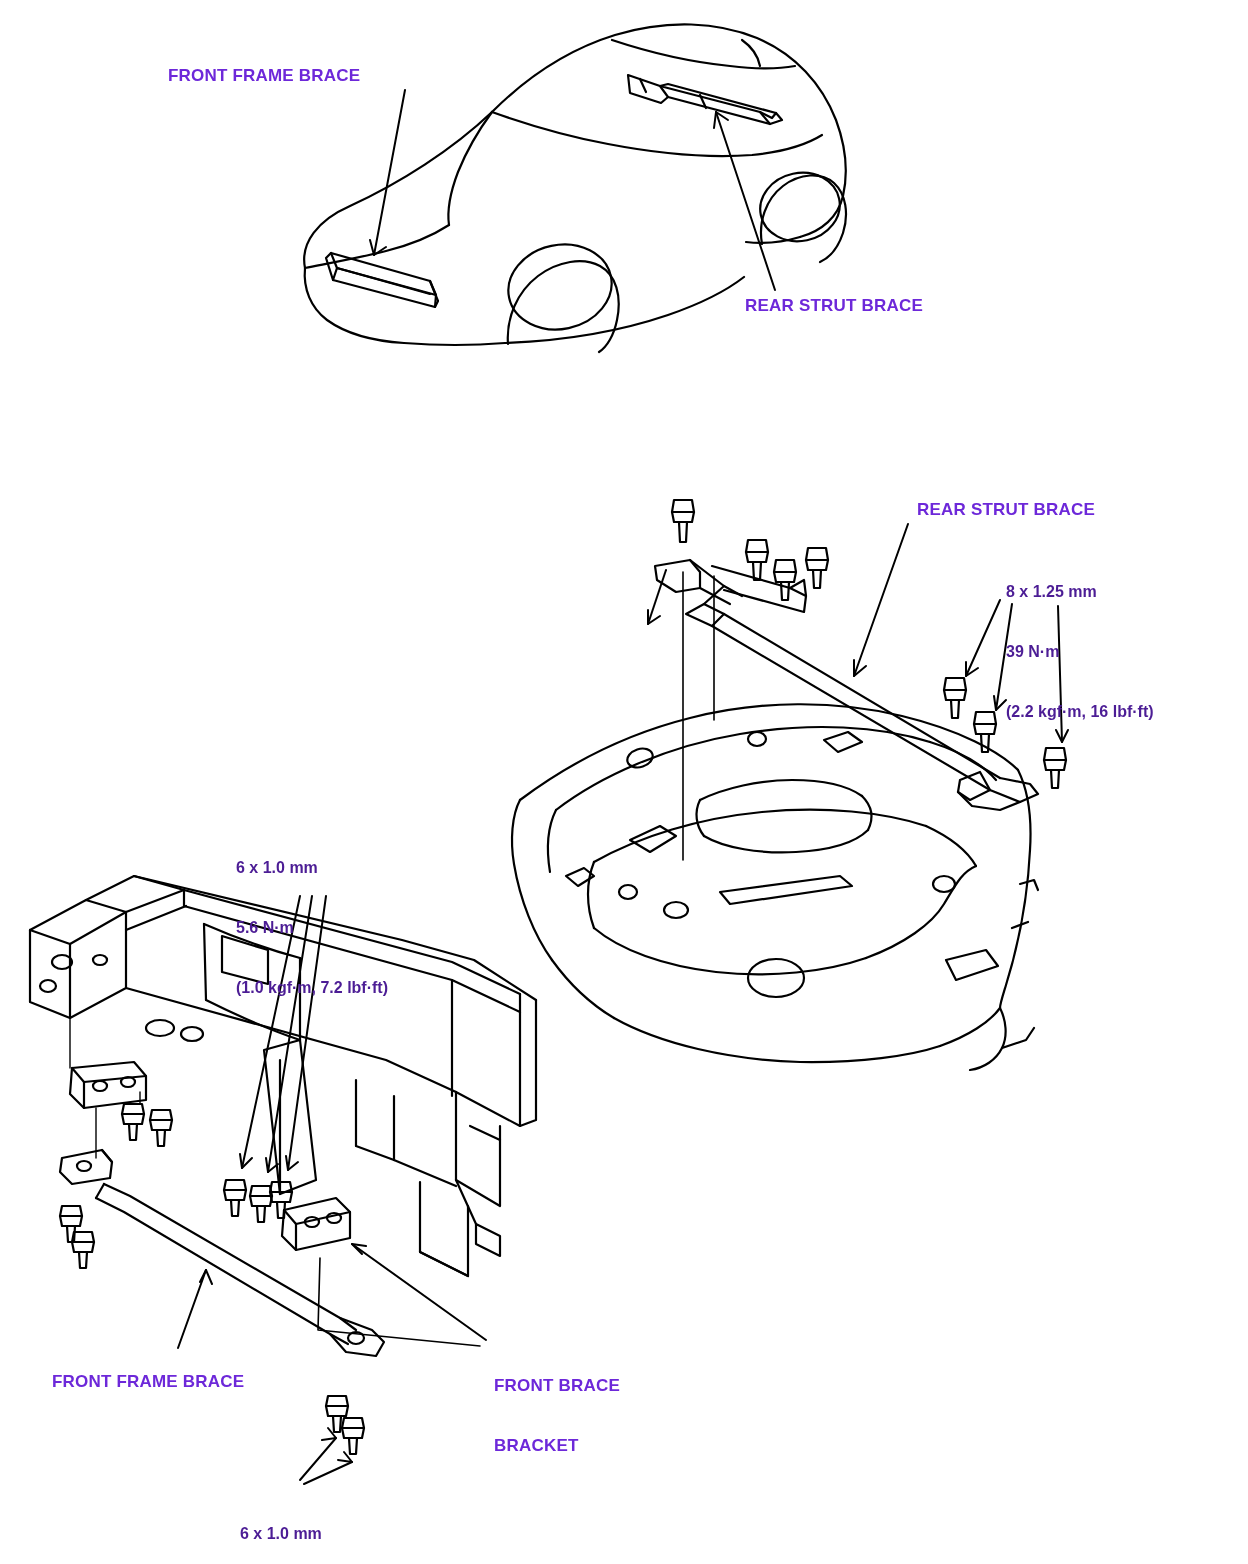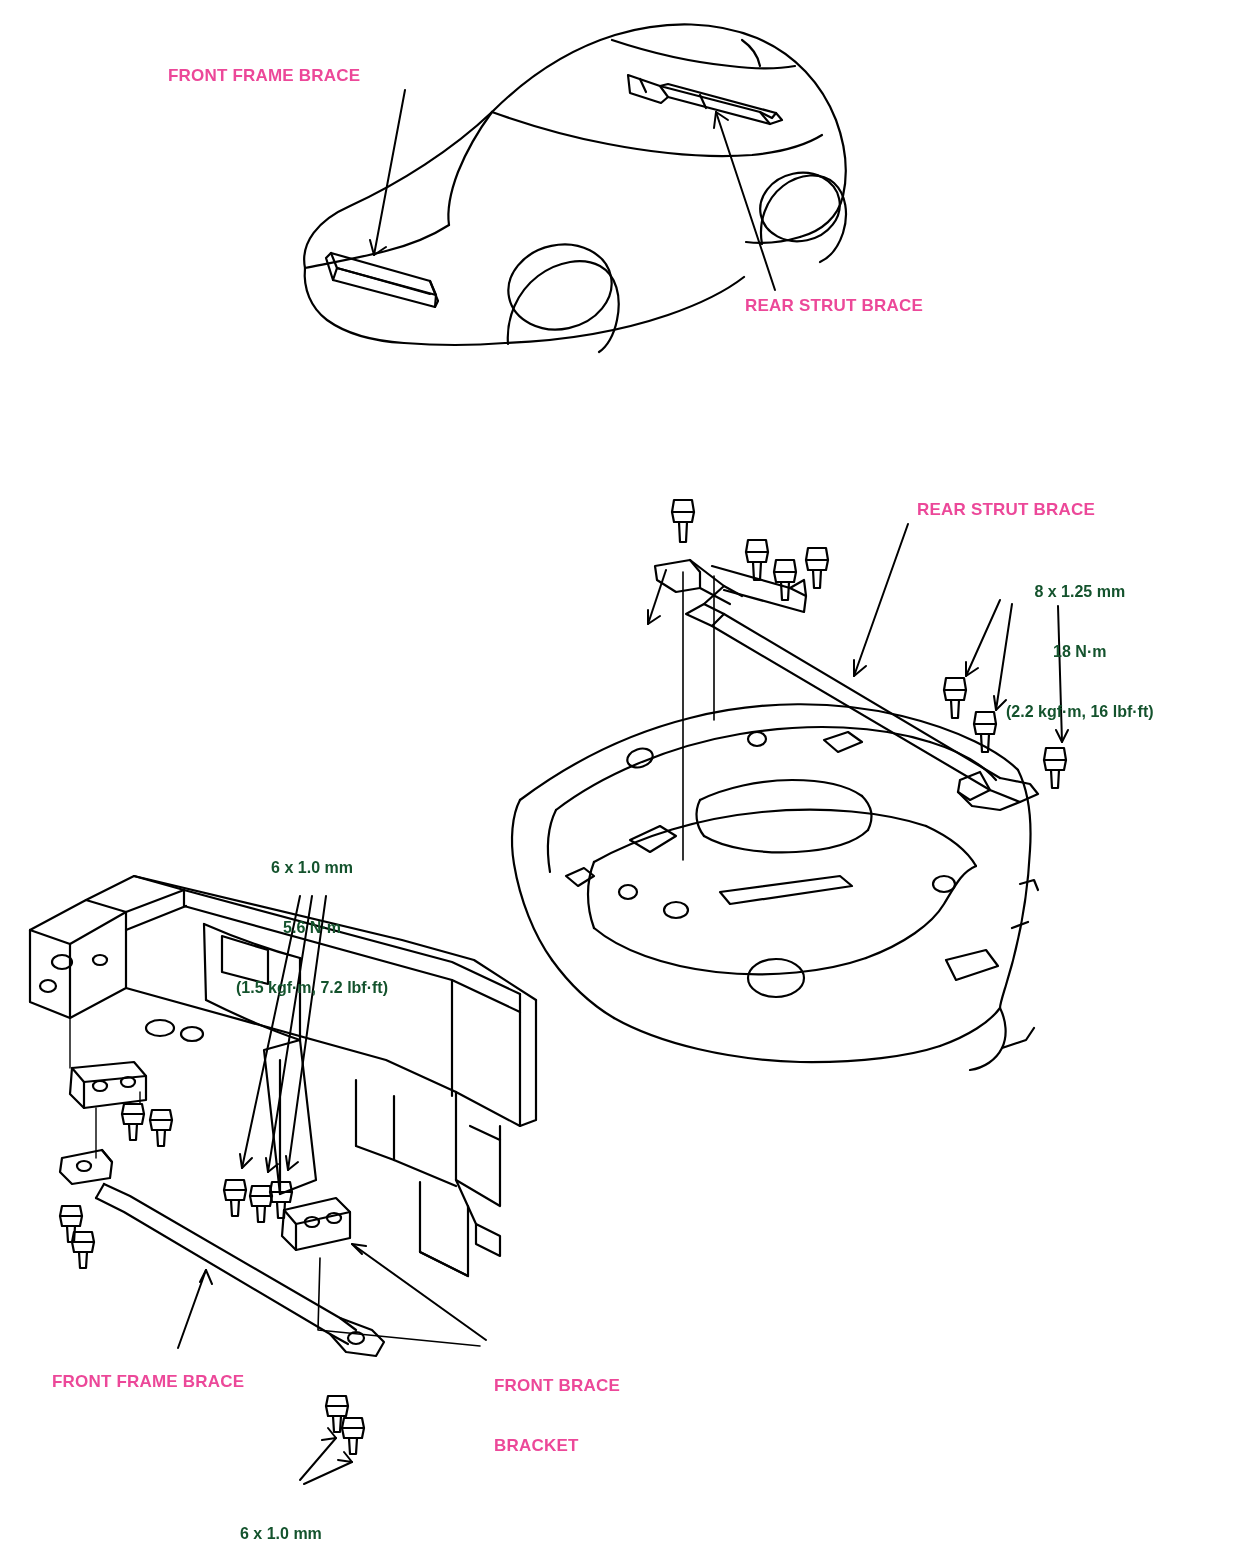--- a/index.html
+++ b/index.html
@@ -27,30 +27,29 @@
     width: 1248px;
     height: 1564px;
   }
   .lbl {
     position: absolute;
     font-weight: bold;
     font-size: 17px;
     line-height: 20px;
     letter-spacing: 0.2px;
     white-space: pre;
-    color: #ec4899;
+    color: #6d28d9;
   }
   .spec {
     position: absolute;
     font-weight: bold;
     font-size: 16px;
     line-height: 20px;
     white-space: pre;
-    color: #14532d;
-    text-align: center;
+    color: #4c1d95;
   }
   .speck { display:block; }
 </style>
 </head>
 <body>
 
 <div class="diagram-root">
 
   <svg class="art" viewBox="0 0 1248 1564" xmlns="http://www.w3.org/2000/svg">
     <g fill="none" stroke="#000" stroke-width="2.2" stroke-linejoin="round" stroke-linecap="round">
@@ -388,28 +387,28 @@
   </svg>
 
   <div class="lbl" style="left:168px; top:66px;">FRONT FRAME BRACE</div>
 
   <div class="lbl" style="left:745px; top:296px;">REAR STRUT BRACE</div>
 
   <div class="lbl" style="left:917px; top:500px;">REAR STRUT BRACE</div>
 
   <div class="spec" style="left:1006px; top:542px;">
     <span class="speck">8 x 1.25 mm</span>
-    <span class="speck">18 N·m</span>
+    <span class="speck">39 N·m</span>
     <span class="speck">(2.2 kgf·m, 16 lbf·ft)</span>
   </div>
 
   <div class="spec" style="left:236px; top:818px;">
     <span class="speck">6 x 1.0 mm</span>
     <span class="speck">5.6 N·m</span>
-    <span class="speck">(1.5 kgf·m, 7.2 lbf·ft)</span>
+    <span class="speck">(1.0 kgf·m, 7.2 lbf·ft)</span>
   </div>
 
   <div class="lbl" style="left:494px; top:1336px;">
     <span class="speck">FRONT BRACE</span>
     <span class="speck">BRACKET</span>
   </div>
 
   <div class="lbl" style="left:52px; top:1372px;">FRONT FRAME BRACE</div>
 
   <div class="spec" style="left:240px; top:1484px;">

